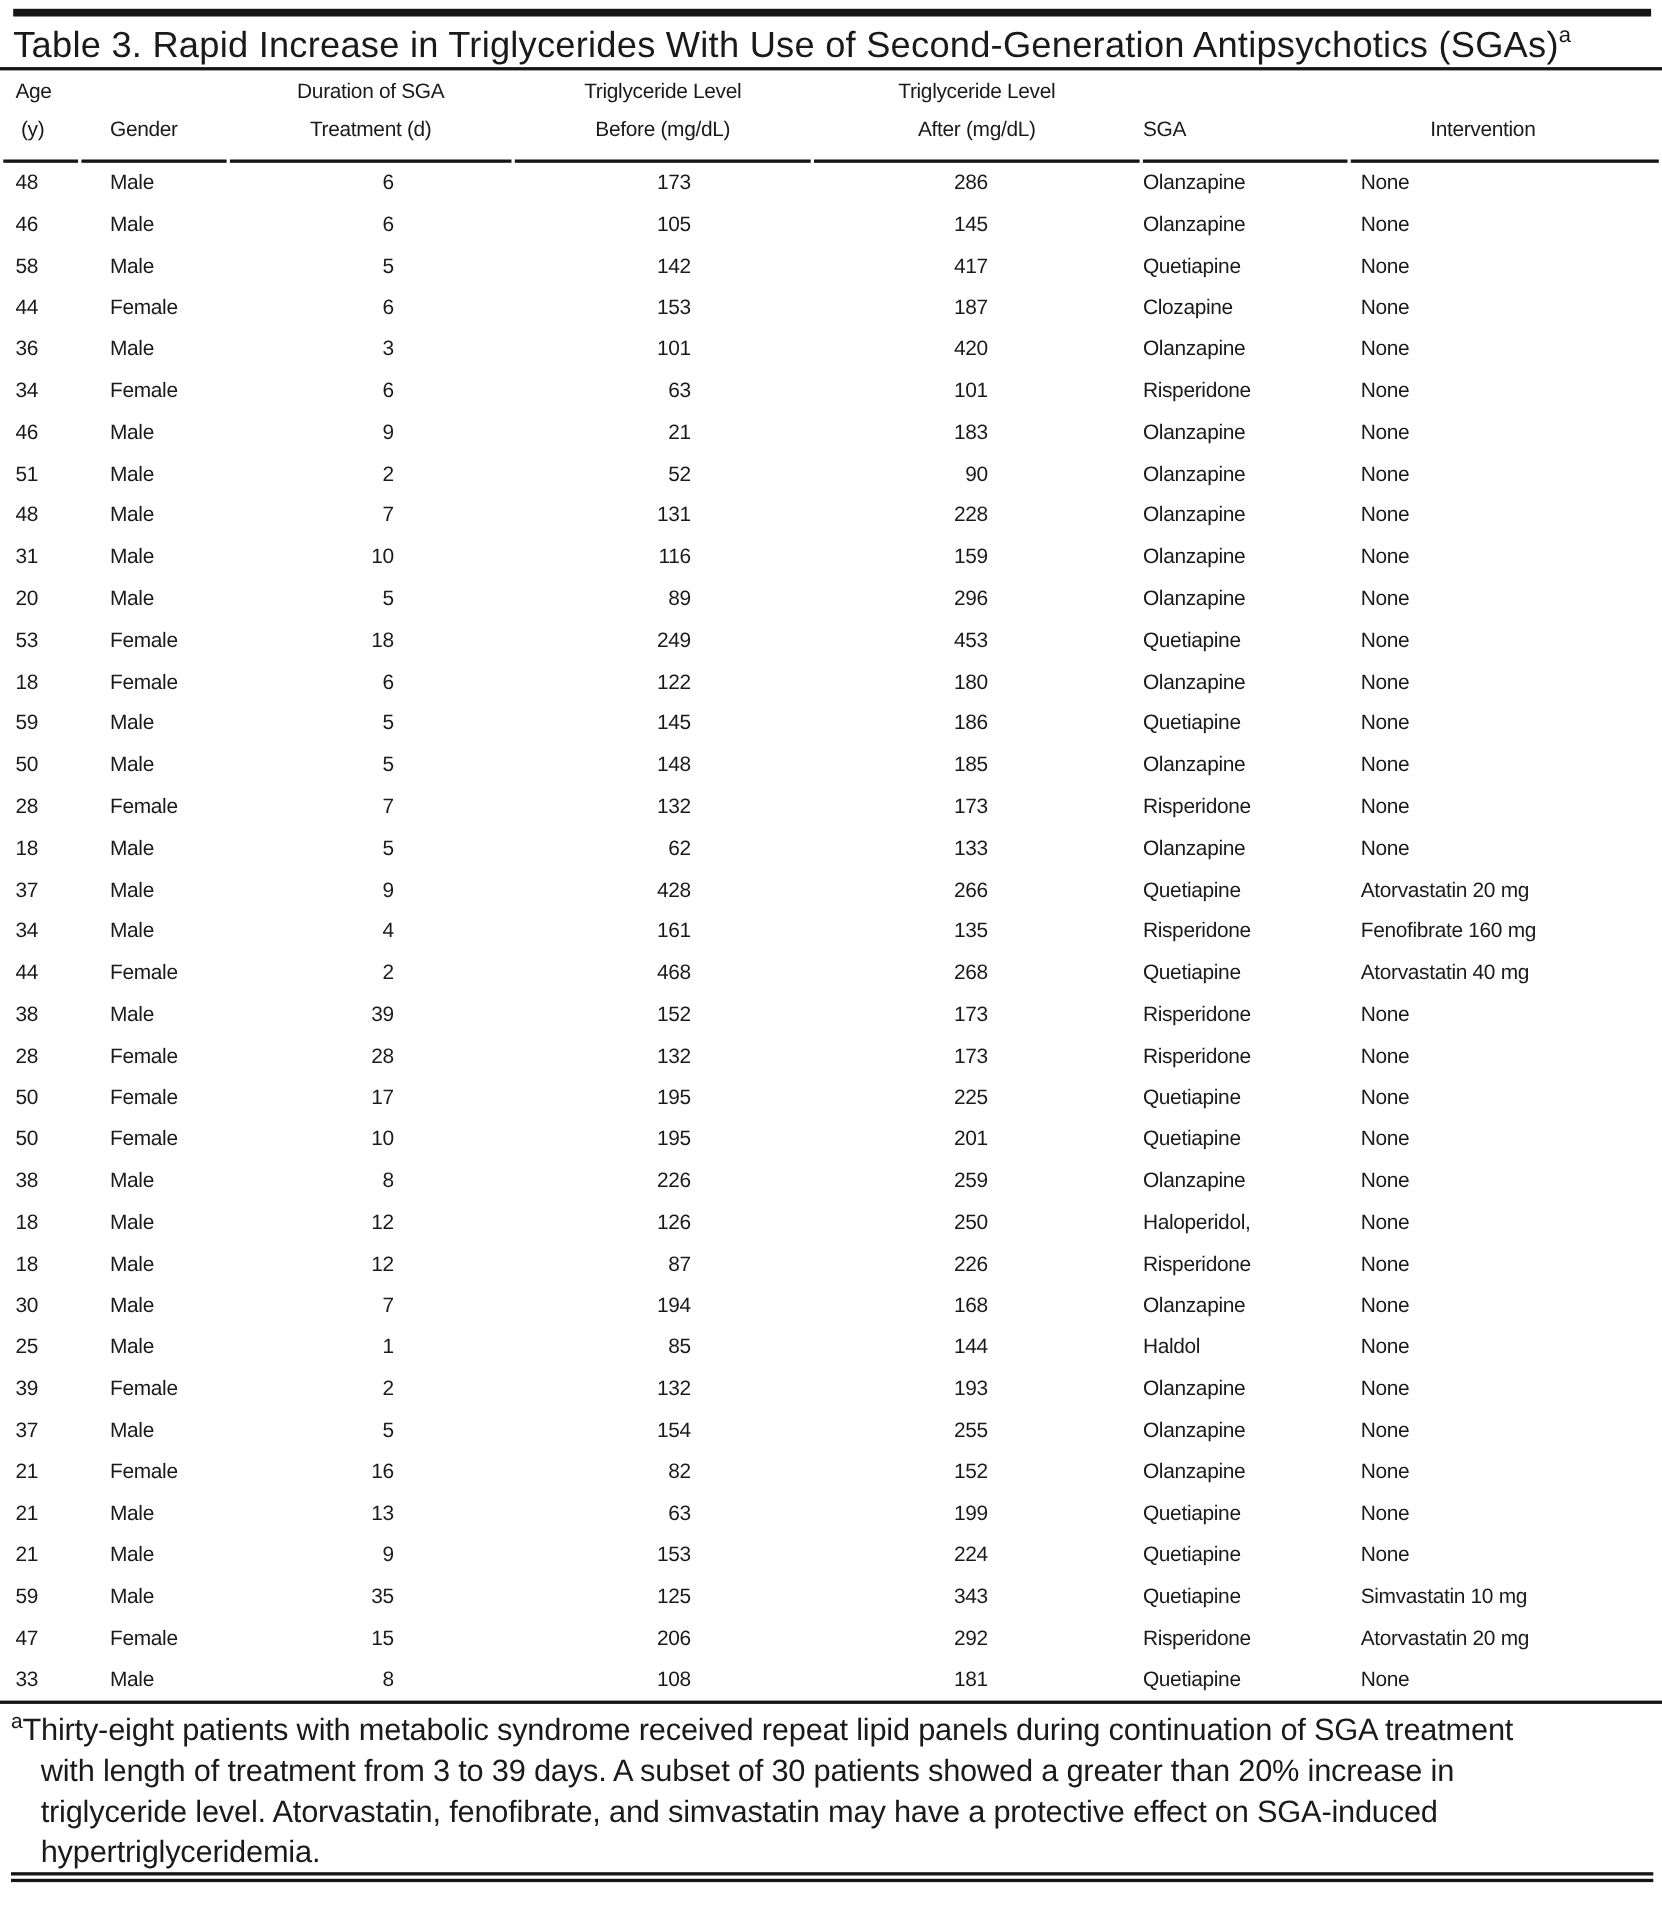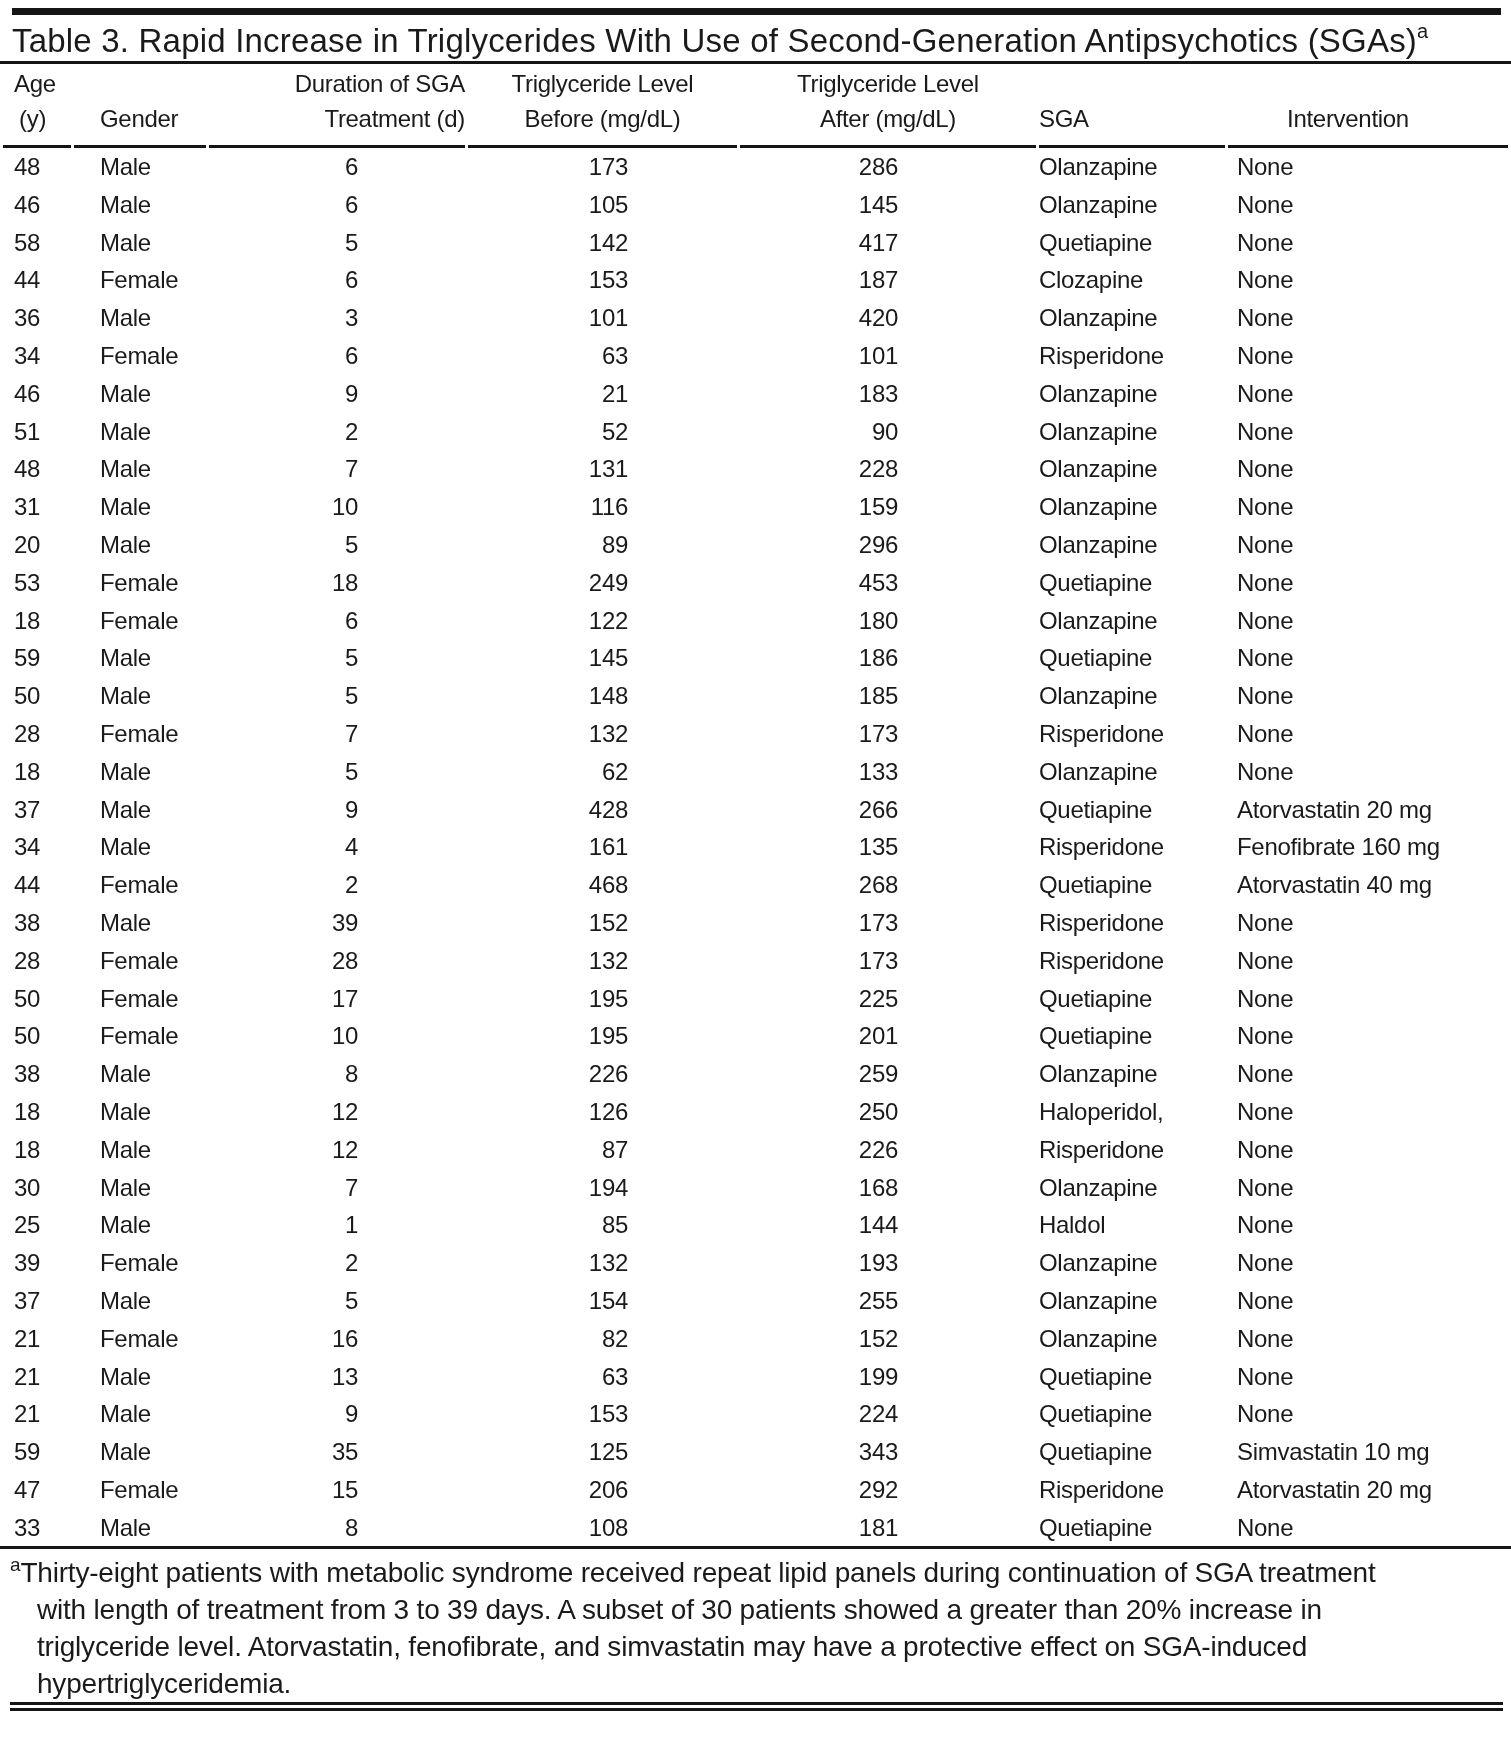--- a/index.html
+++ b/index.html
@@ -30,21 +30,21 @@
     line-height: 0;
     position: relative;
     top: -2px;
   }
   table.data {
     width: 1511px;
     table-layout: fixed;
     border-collapse: separate;
     border-spacing: 3px 0;
     border-bottom: 3px solid #151515;
-    font-size: 24px;
+    font-size: 19px;
     letter-spacing: -0.3px;
   }
   col.w0 { width: 68px; }
   col.w1 { width: 132px; }
   col.w2 { width: 256px; }
   col.w3 { width: 269px; }
   col.w4 { width: 296px; }
   col.w5 { width: 186px; }
   col.w6 { width: 280px; }
   th {
@@ -57,21 +57,21 @@
   }
   td {
     height: 37.8px;
     padding: 0;
     line-height: 37.8px;
     white-space: nowrap;
     vertical-align: middle;
   }
   th.c0, td.c0 { text-align: left; padding-left: 11px; }
   th.c1, td.c1 { text-align: left; padding-left: 26px; }
-  th.c2 { text-align: right; margin-top: 37px; }
+  th.c2 { text-align: center; margin-top: 37px; }
   td.c2 { text-align: right; padding-right: 107px; }
   th.c3 { text-align: center; }
   td.c3 { text-align: right; padding-right: 109px; }
   th.c4 { text-align: center; }
   td.c4 { text-align: right; padding-right: 138px; }
   th.c5 { text-align: left; padding-right: 30px; }
   td.c5 { text-align: left; padding-left: 0; }
   th.c6 { text-align: center; padding-right: 40px; }
   td.c6 { text-align: left; padding-left: 9px; }
   th.c0 .hl:last-child { padding-left: 5px; }

